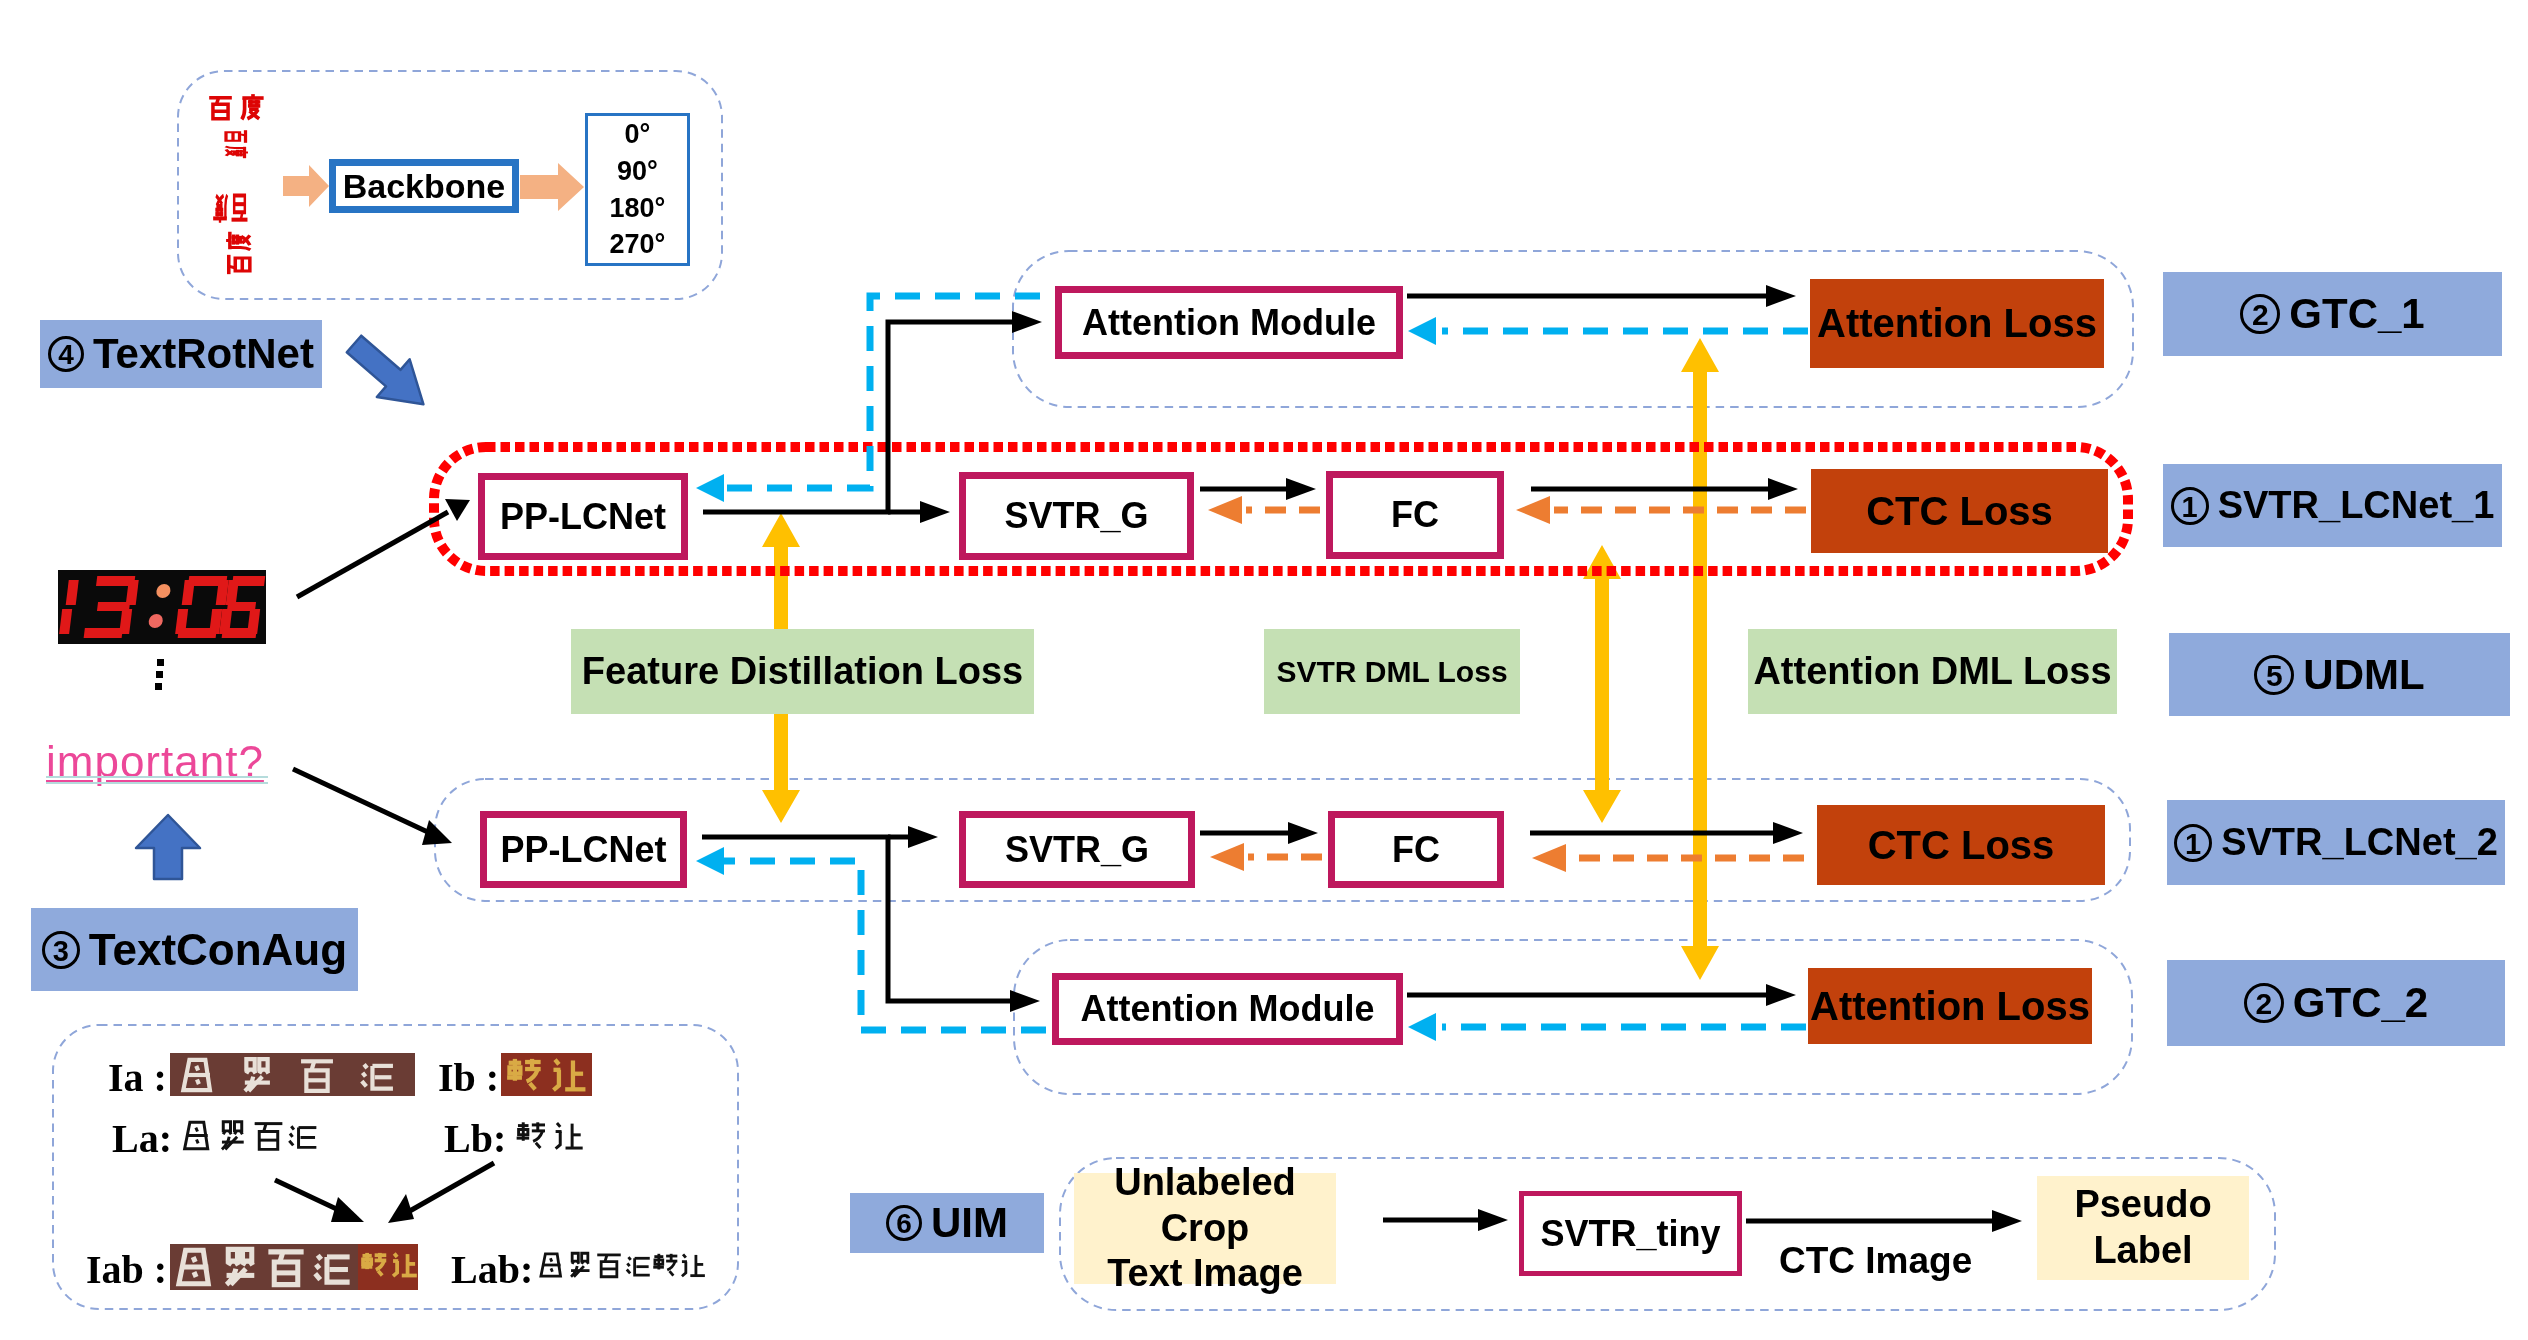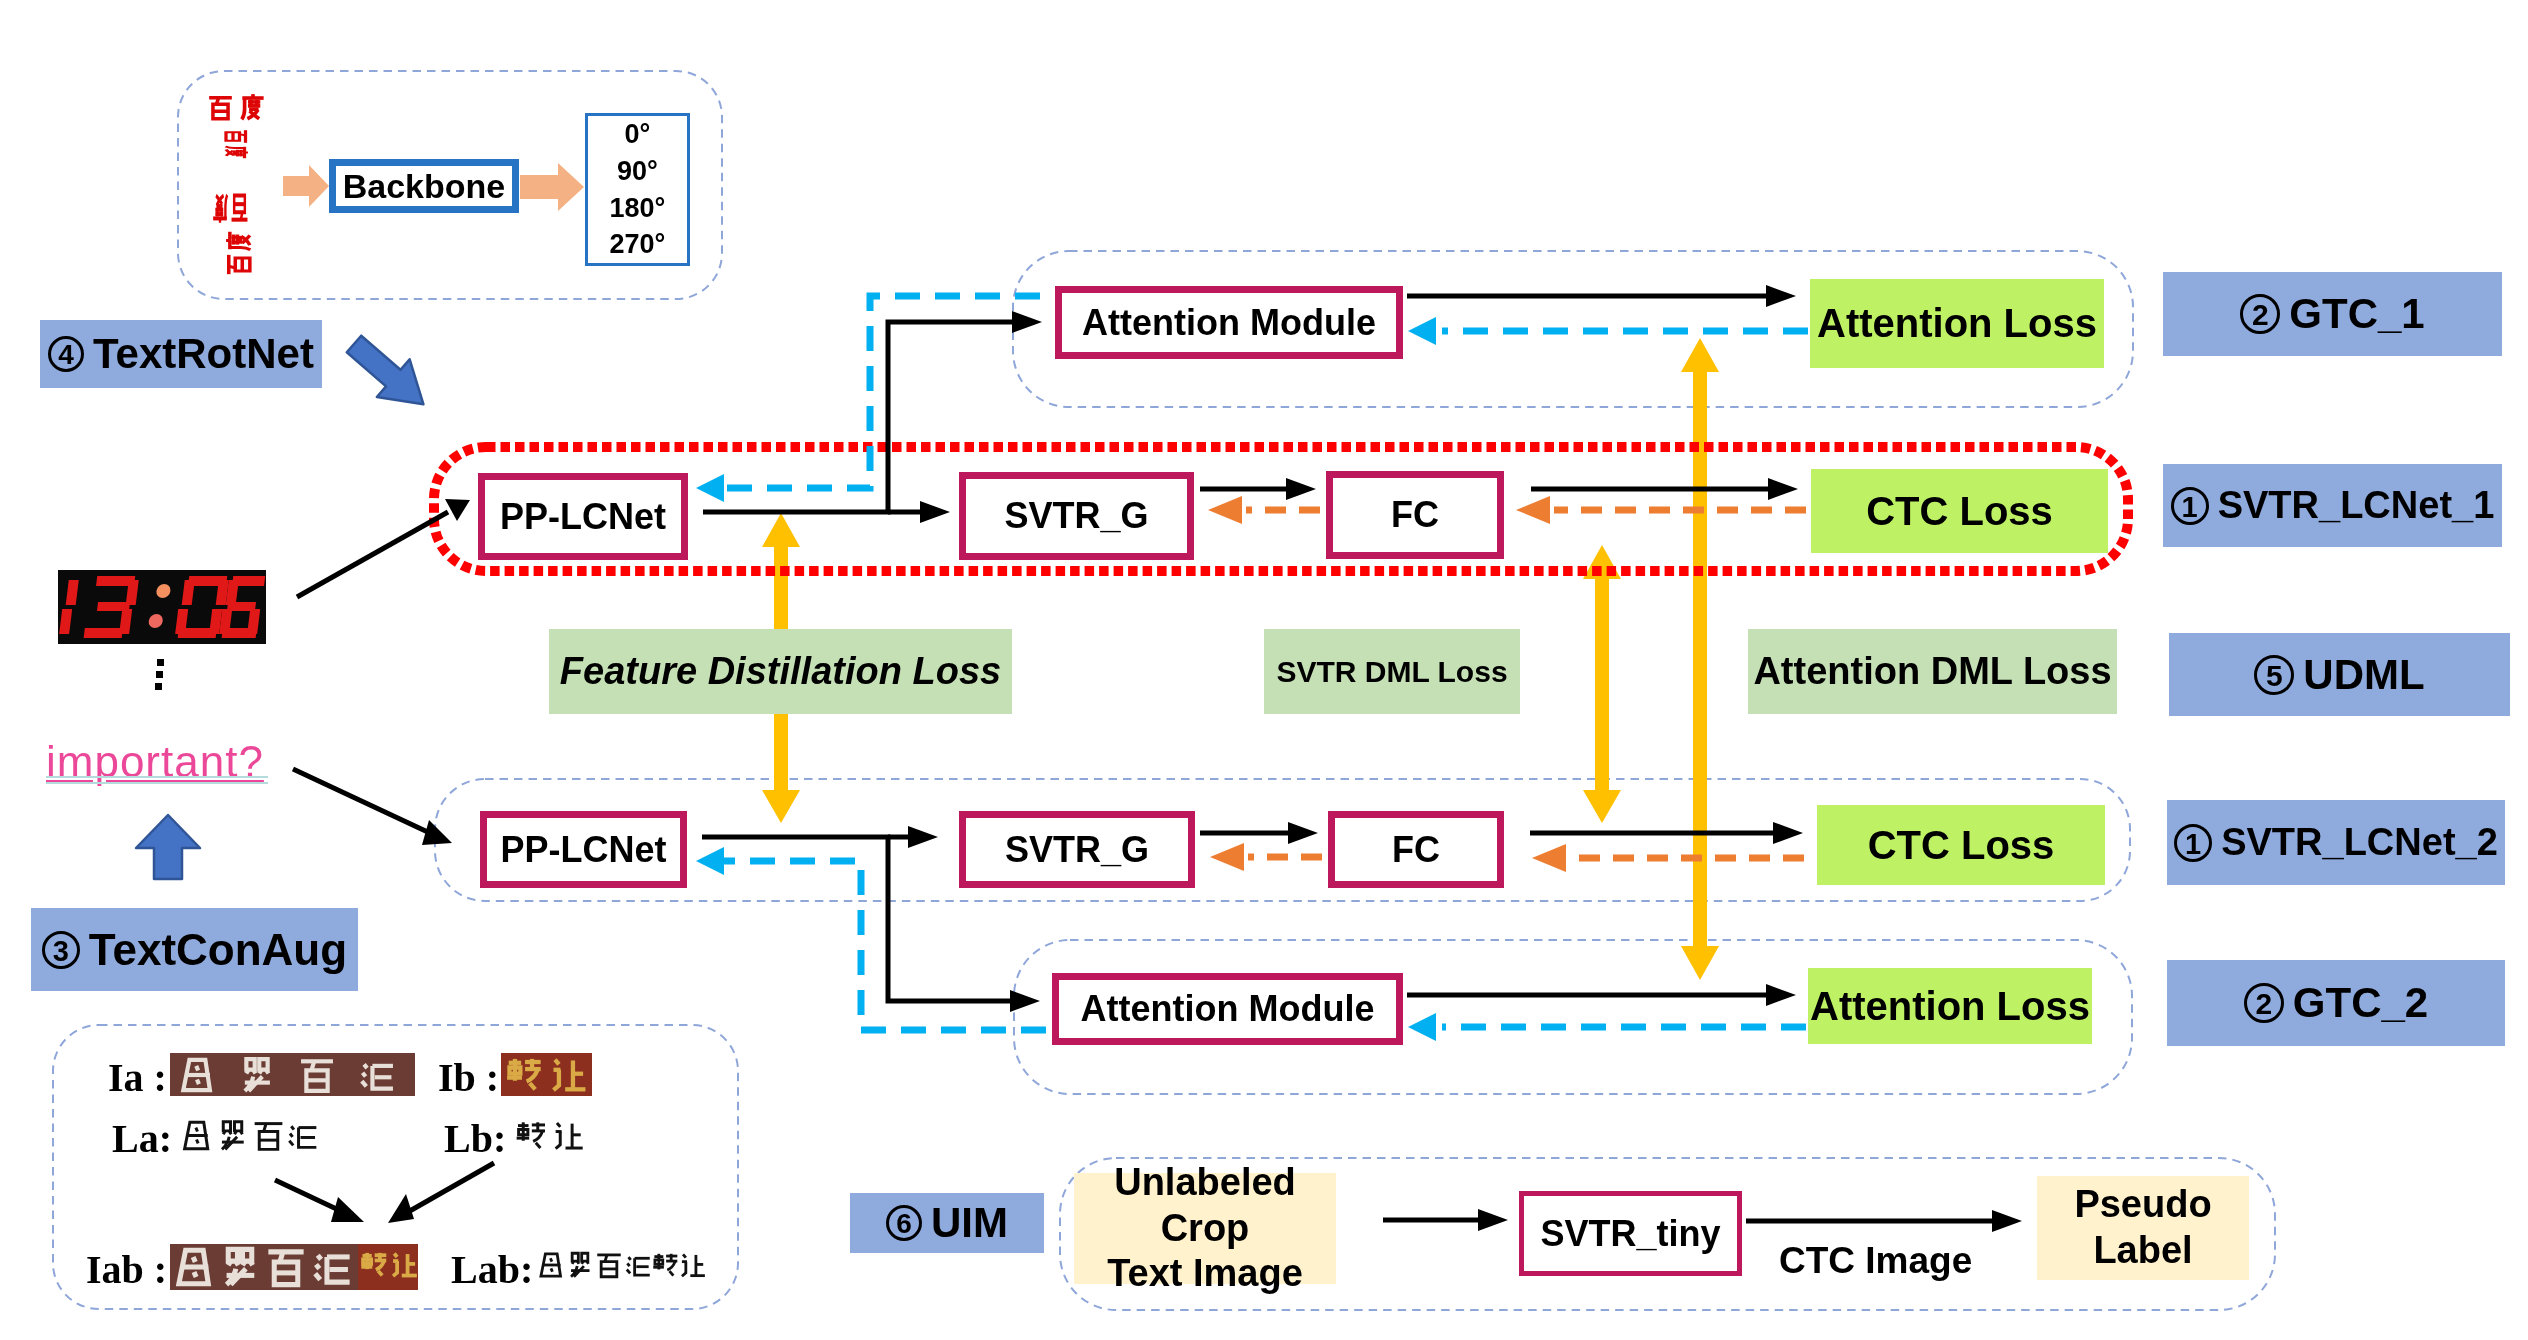--- a/index.html
+++ b/index.html
@@ -5,21 +5,21 @@
   html,body{margin:0;padding:0;}
   #page{position:relative;width:2528px;height:1340px;background:#ffffff;overflow:hidden;
         font-family:"Liberation Sans",sans-serif;}
   .abs{position:absolute;z-index:1;}
   .box{position:absolute;display:flex;align-items:center;justify-content:center;
        font-weight:bold;color:#000;text-align:center;box-sizing:border-box;background:#fff;z-index:1;}
   .bbox{border:7px solid #be185d;}
   .lbl{position:absolute;z-index:1;display:flex;align-items:center;justify-content:center;
        font-weight:bold;color:#000;background:#8FAADC;text-align:center;}
   .loss{position:absolute;z-index:1;display:flex;align-items:center;justify-content:center;
-        font-weight:bold;color:#000;background:#bef264;text-align:center;}
+        font-weight:bold;color:#000;background:#c2410c;text-align:center;}
   .green{position:absolute;z-index:1;display:flex;align-items:center;justify-content:center;
         font-weight:bold;color:#000;background:#C5E0B4;text-align:center;}
   .cream{position:absolute;z-index:1;display:flex;align-items:center;justify-content:center;
         font-weight:bold;color:#000;background:#FFF2CC;text-align:center;line-height:1.2;}
   .circ{display:inline-block;flex-shrink:0;box-sizing:border-box;border:3px solid #000;border-radius:50%;
         text-align:center;font-weight:bold;margin-right:9px;}
   svg{position:absolute;left:0;top:0;}
 </style>
 </head>
 <body>
@@ -129,21 +129,21 @@
 <div class="box bbox" style="left:959px;top:811px;width:236px;height:77px;font-size:36px;">SVTR_G</div>
 <div class="box bbox" style="left:1328px;top:811px;width:176px;height:77px;font-size:36px;">FC</div>
 <div class="box bbox" style="left:1052px;top:973px;width:351px;height:72px;font-size:36px;">Attention Module</div>
 <div class="box bbox" style="left:1519px;top:1191px;width:223px;height:85px;border-width:5px;font-size:36px;">SVTR_tiny</div>
 
 <div class="loss" style="left:1811px;top:469px;width:297px;height:84px;font-size:40px;">CTC Loss</div>
 <div class="loss" style="left:1810px;top:279px;width:294px;height:89px;font-size:40px;">Attention Loss</div>
 <div class="loss" style="left:1817px;top:805px;width:288px;height:80px;font-size:40px;">CTC Loss</div>
 <div class="loss" style="left:1808px;top:968px;width:284px;height:76px;font-size:40px;">Attention Loss</div>
 
-<div class="green" style="left:549px;top:629px;width:463px;height:85px;font-size:38px;font-style:italic;">Feature Distillation Loss</div>
+<div class="green" style="left:571px;top:629px;width:463px;height:85px;font-size:38px;">Feature Distillation Loss</div>
 <div class="green" style="left:1264px;top:629px;width:256px;height:85px;font-size:30px;">SVTR DML Loss</div>
 <div class="green" style="left:1724px;top:629px;width:369px;height:85px;font-size:38px;margin-left:24px;">Attention DML Loss</div>
 
 <div class="cream" style="left:1074px;top:1173px;width:262px;height:111px;font-size:38px;">Unlabeled Crop<br>Text Image</div>
 <div class="cream" style="left:2037px;top:1176px;width:212px;height:104px;font-size:38px;">Pseudo<br>Label</div>
 <div class="abs" style="left:1779px;top:1240px;font-size:37px;font-weight:bold;">CTC Image</div>
 
 <div class="abs" style="left:46px;top:737px;font-size:44px;color:#ec4899;letter-spacing:1px;text-decoration:underline;">important?</div>
 
 <svg width="2528" height="1340" style="z-index:3">

